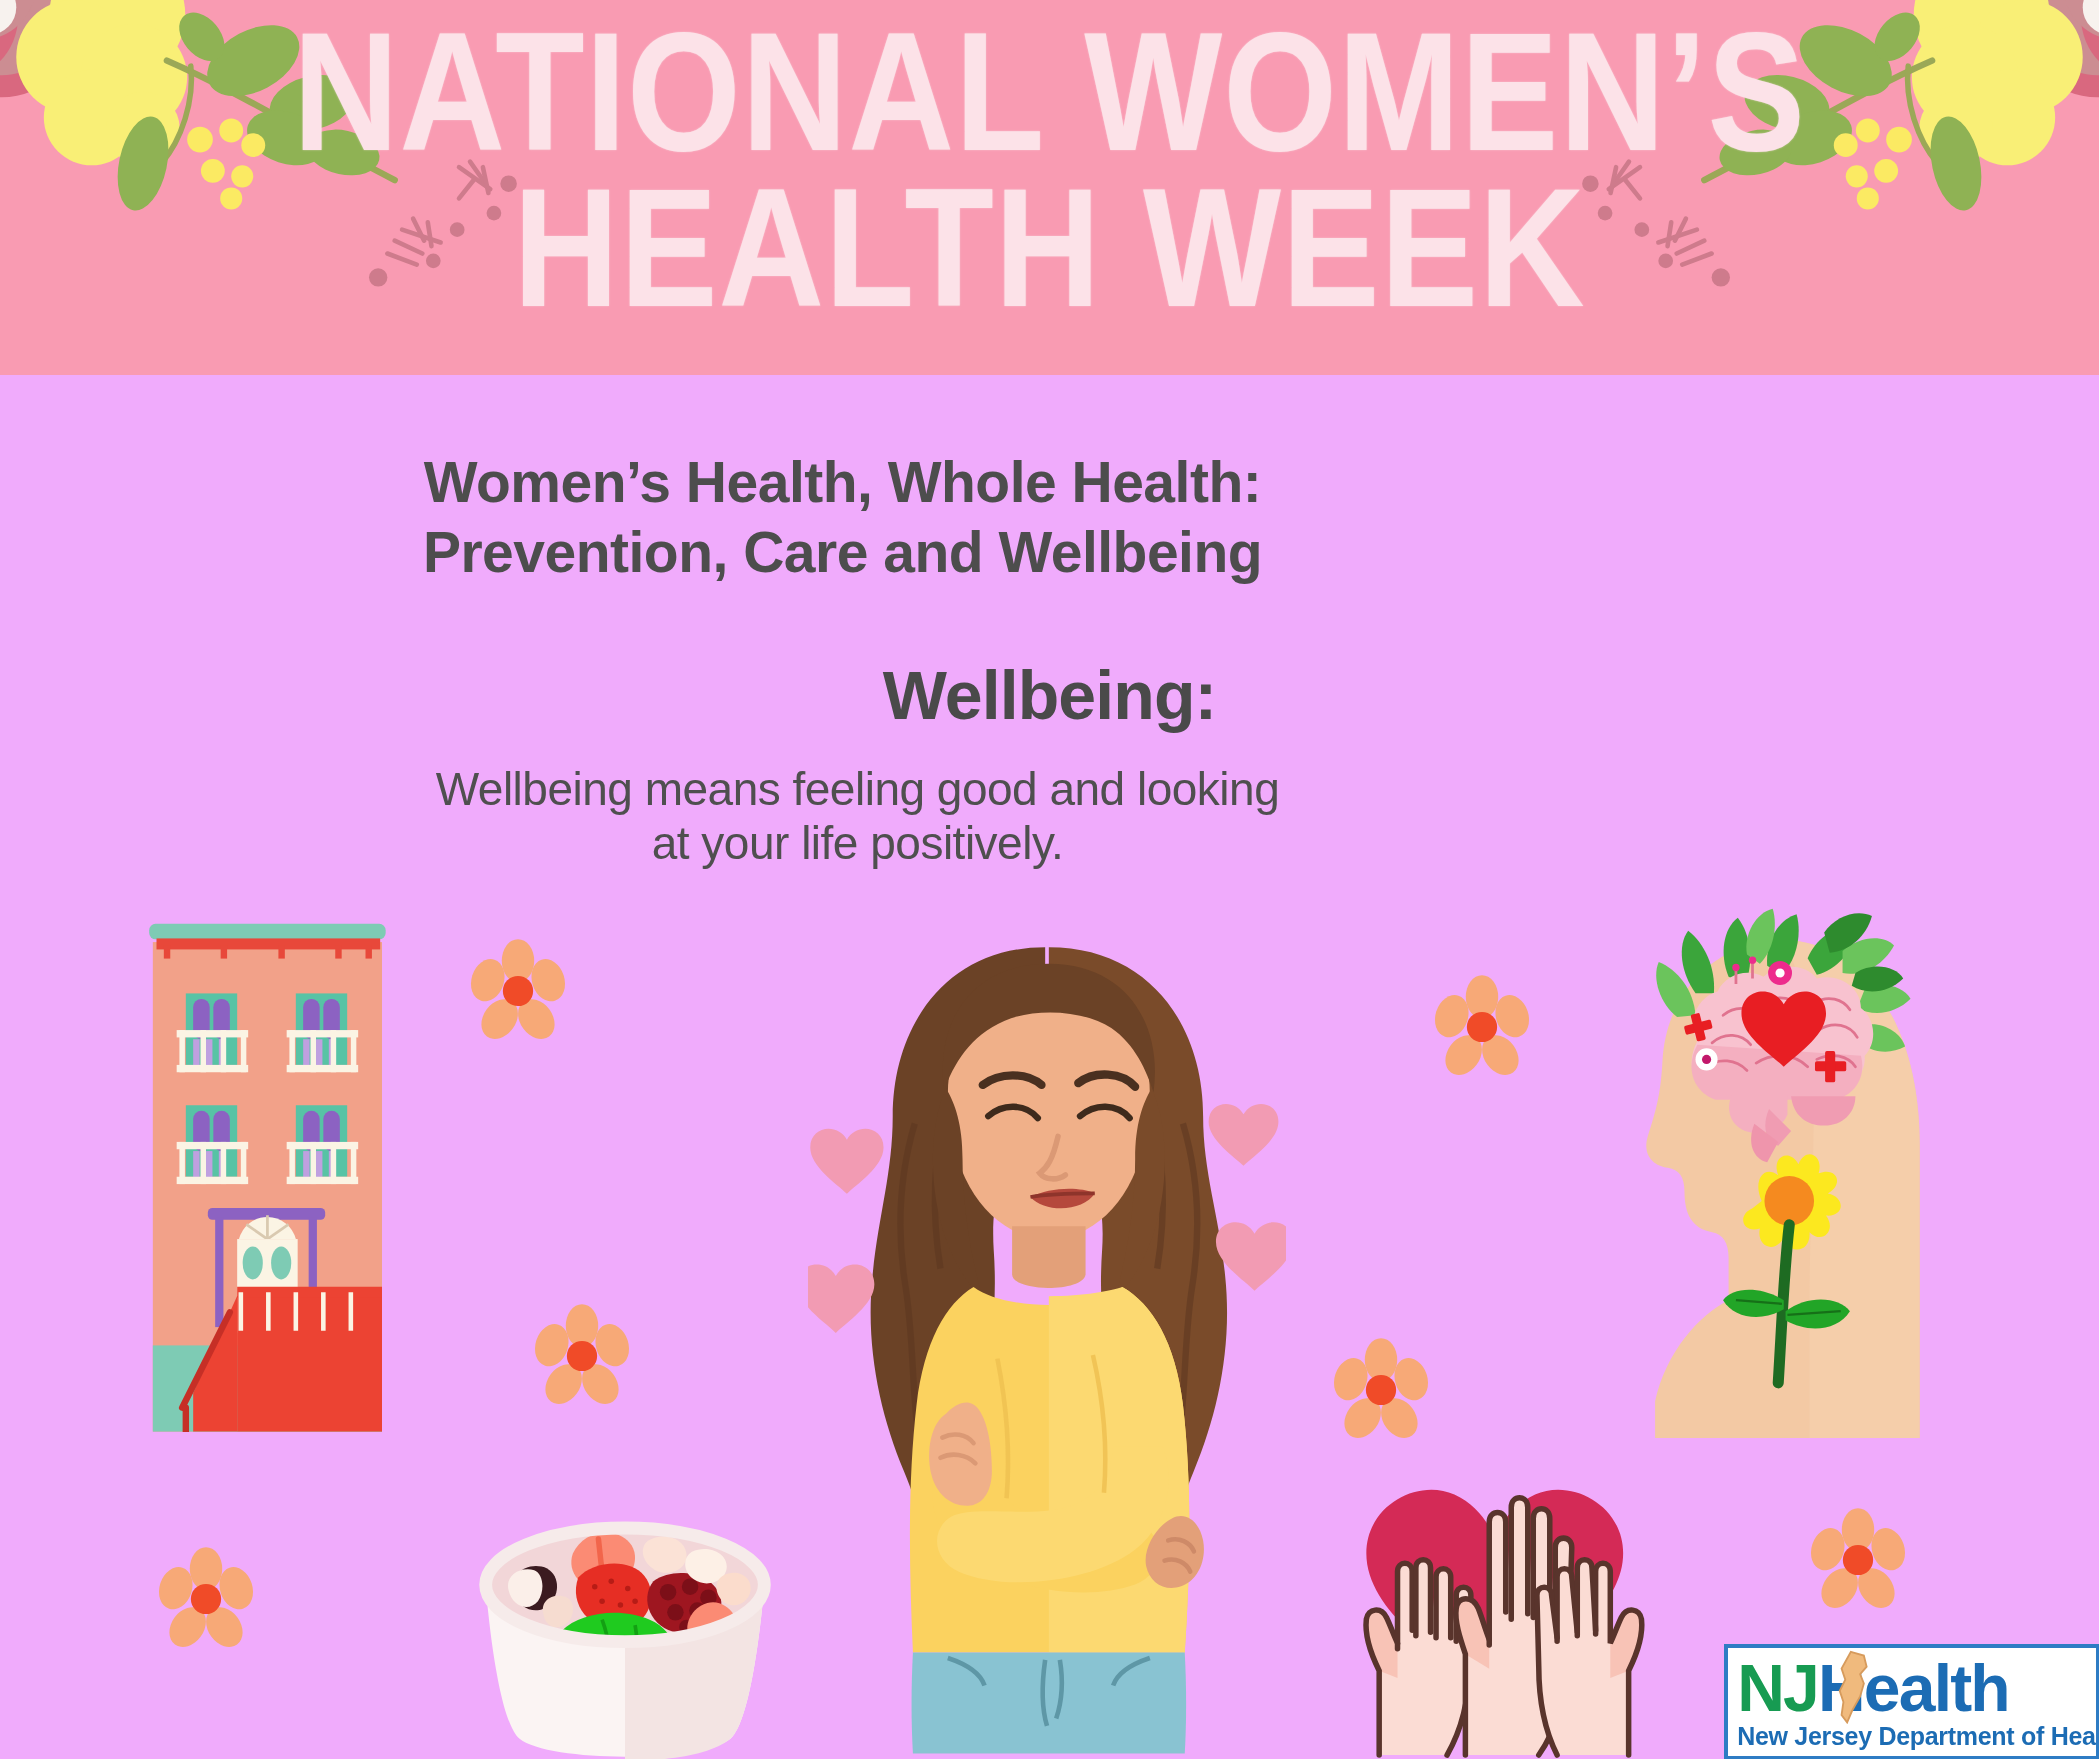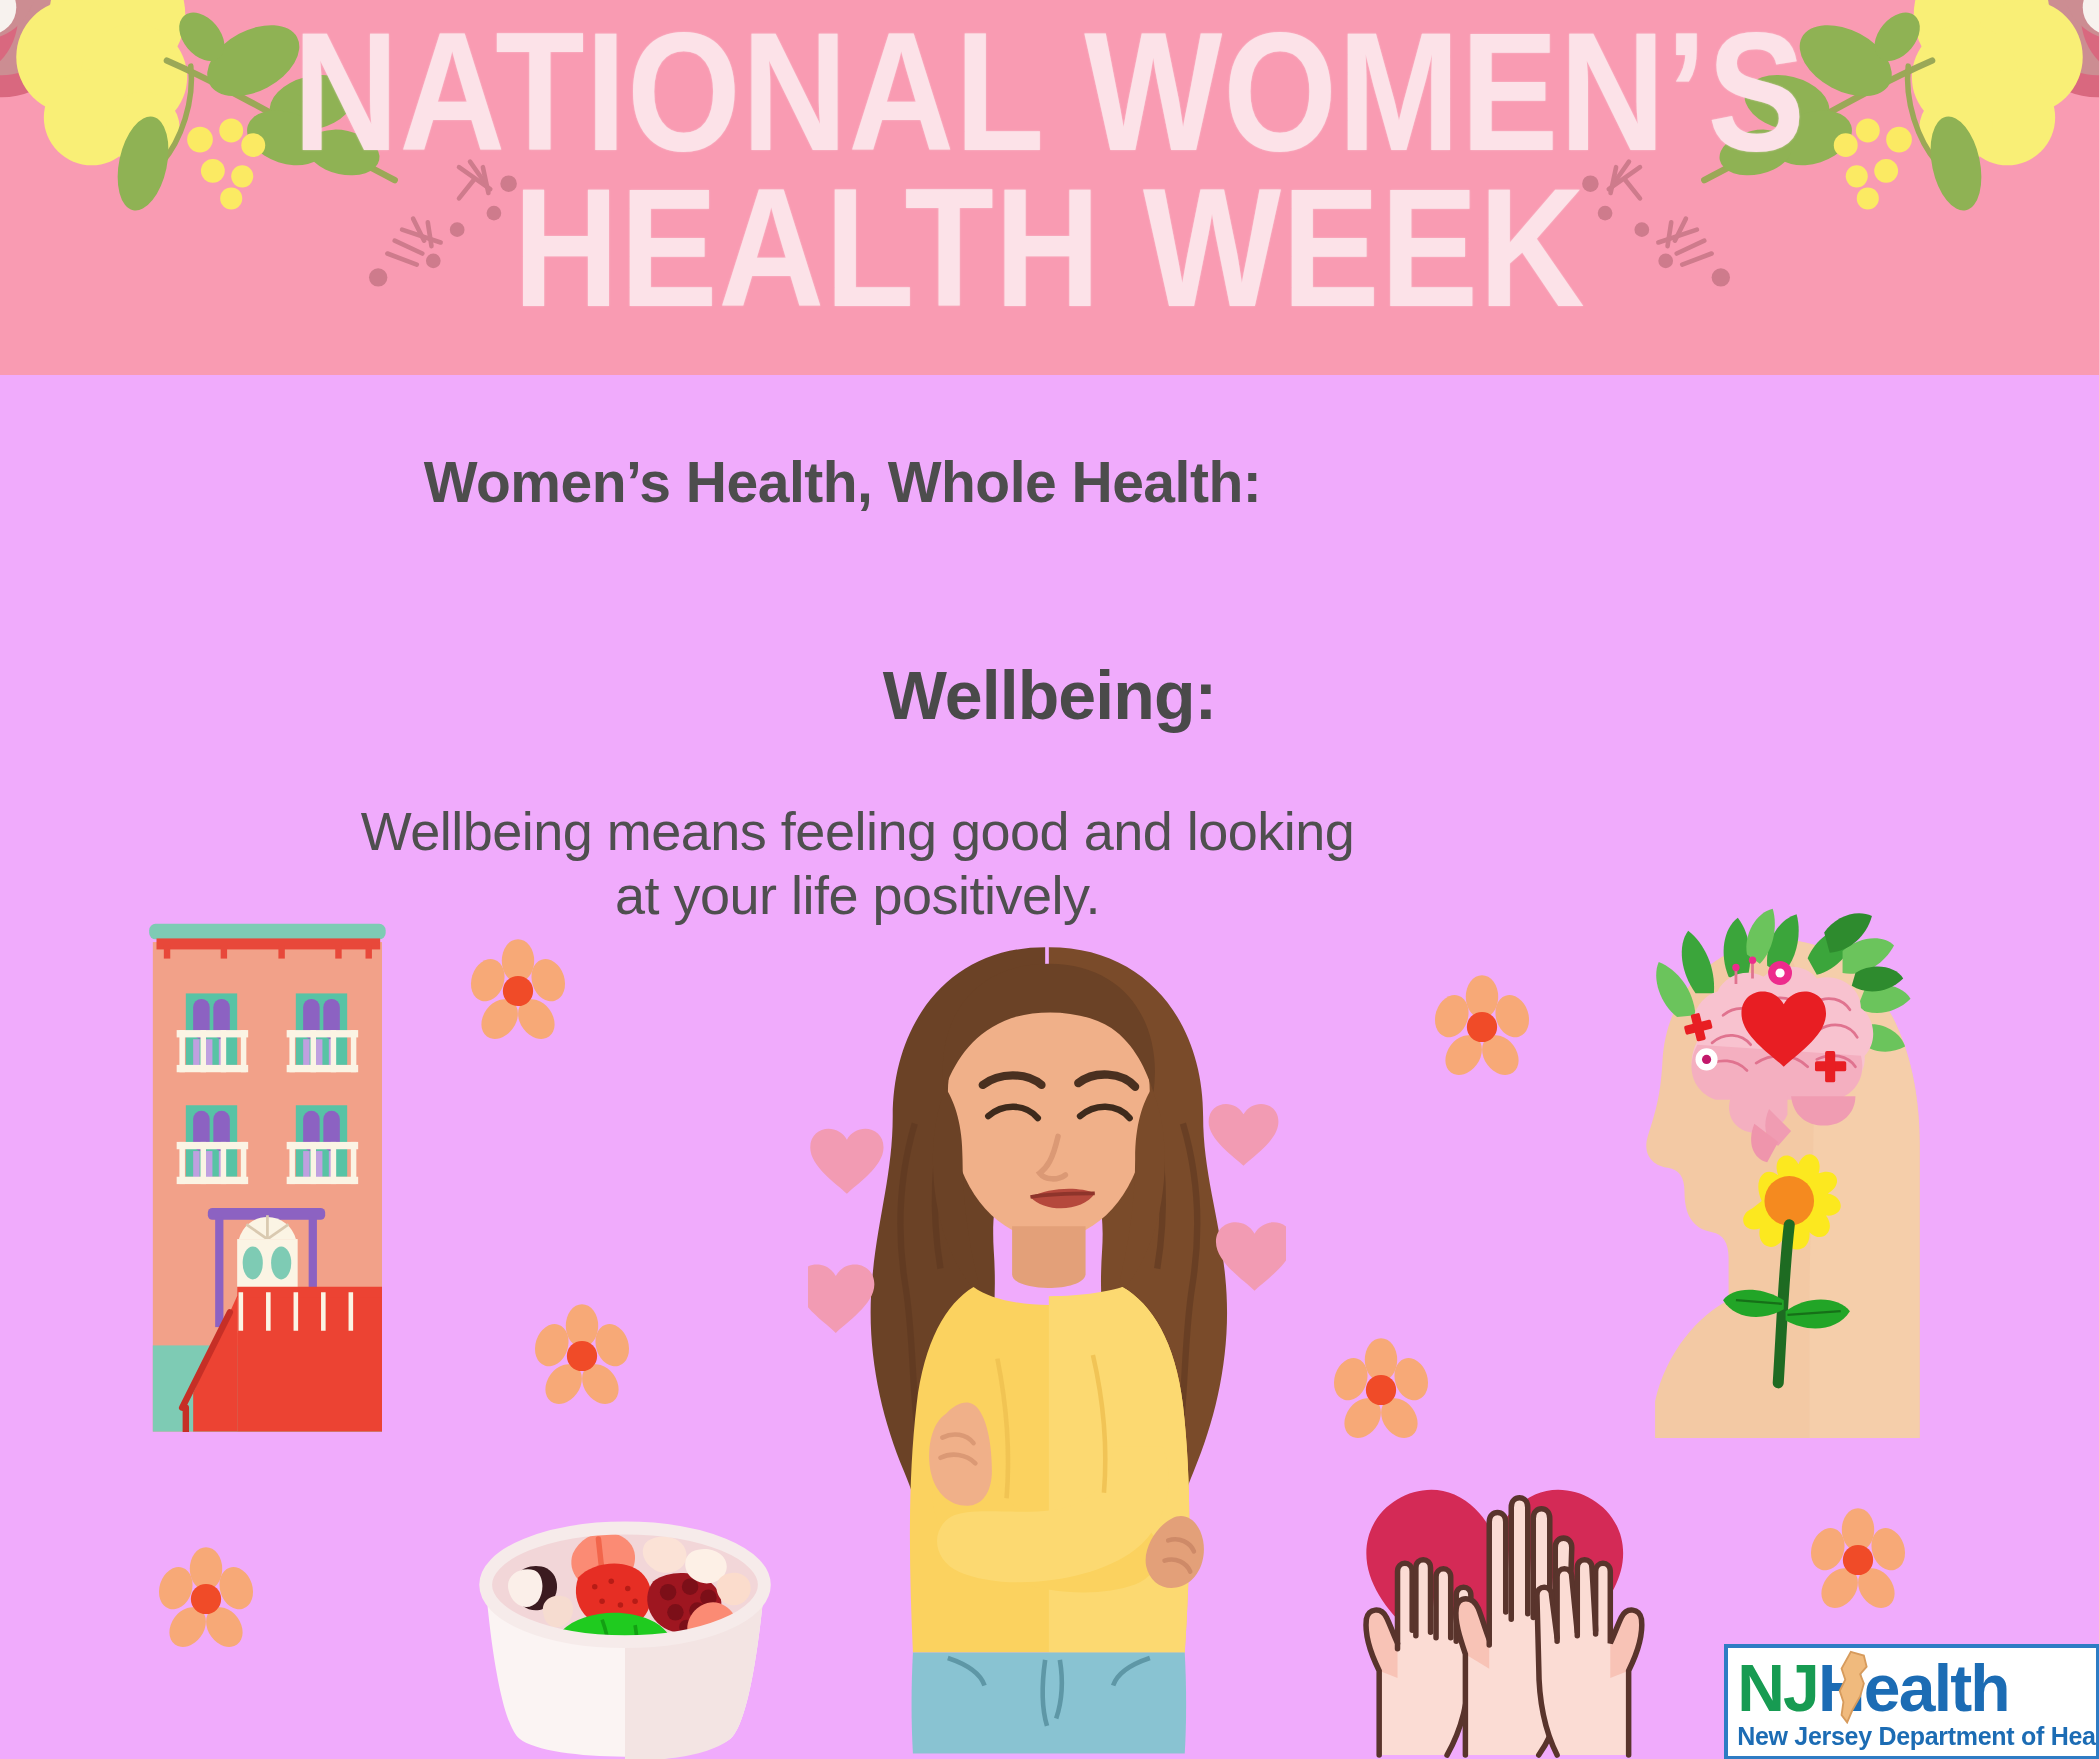--- a/index.html
+++ b/index.html
@@ -44,23 +44,22 @@
     letter-spacing: -0.5px;
   }
   .section-title {
     position: absolute; left: 0; top: 656px; width: 2099px;
     text-align: center; color: #4A4A4A;
     font-size: 68px; font-weight: 700; letter-spacing: -0.9px;
   }
   .section-body {
     position: absolute; left: 0; top: 762px; width: 1715px;
     text-align: center; color: #4F4F4F;
-    font-size: 54px; font-weight: 400; line-height: 1.18;
+    font-size: 46px; font-weight: 400; line-height: 1.18;
     letter-spacing: -0.5px;
-    margin-top: 38px;
   }
 
   
   .art { position: absolute; }
   .art svg { display: block; width: 100%; height: 100%; }
   #building-art  { left: 129px;  top: 916px;  width: 275px;  height: 516px; }
   #woman-art     { left: 808px;  top: 927px; width: 478px;  height: 832px; }
   #head-art      { left: 1644px; top: 905px;  width: 285px;  height: 533px; }
   #bowl-art      { left: 455px;  top: 1506px; width: 340px;  height: 253px; }
   #hands-heart-art { left: 1359px; top: 1474px; width: 321px; height: 286px; }
@@ -216,20 +215,21 @@
     </div>
 
     <div class="header-title">
       <span>NATIONAL WOMEN’S</span>
       <span class="line2">HEALTH WEEK</span>
     </div>
   </div>
 
   <div class="subtitle">
     <div>Women’s Health, Whole Health:</div>
+    <div>Prevention, Care and Wellbeing</div>
   </div>
 
   <div class="section-title">Wellbeing:</div>
 
   <div class="section-body">
     <div>Wellbeing means feeling good and looking</div>
     <div>at your life positively.</div>
   </div>
 
   <div class="art" id="building-art">

